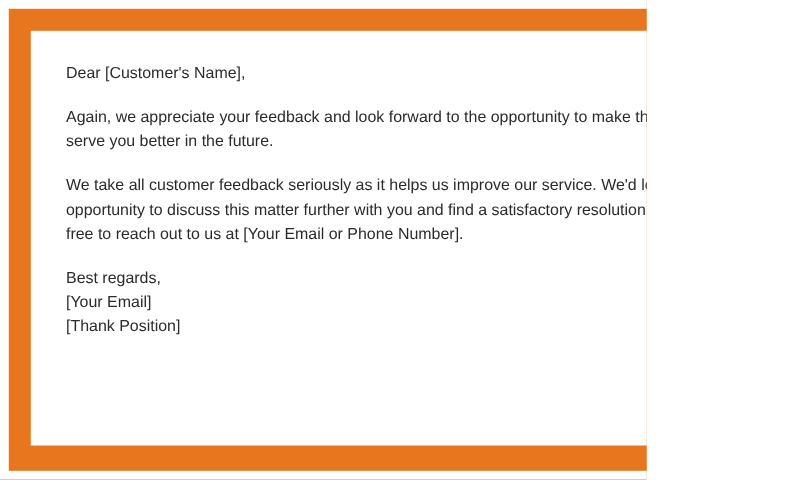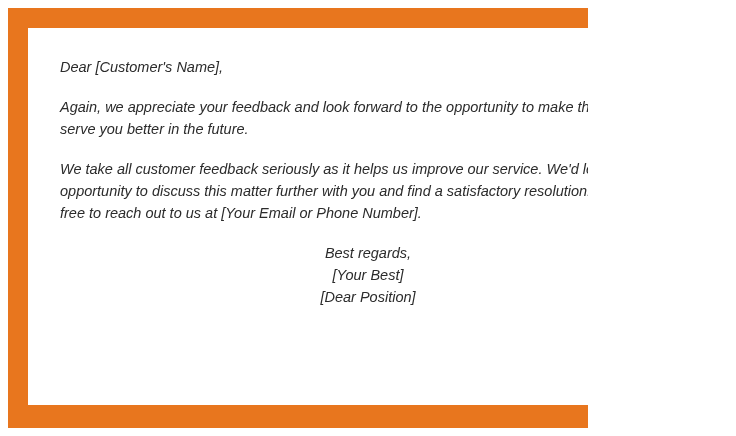--- a/index.html
+++ b/index.html
@@ -12,21 +12,20 @@
     background: #ffffff;
     font-family: "Liberation Sans", sans-serif;
   }
   .page {
     position: relative;
     width: 588px;
     height: 436px;
     background: #e8761e;
     box-sizing: border-box;
     overflow: hidden;
-    font-style: italic;
   }
   .white-frame {
     position: absolute;
     left: 0;
     top: 0;
     width: 736px;
     height: 436px;
     box-sizing: border-box;
     border: 8px solid #ffffff;
     pointer-events: none;
@@ -55,33 +54,32 @@
   }
   .para:last-child {
     margin-bottom: 0;
   }
   .signoff-line {
     margin: 0;
     white-space: pre-wrap;
   }
   .signoff-block {
     margin: 0;
-    text-align: center;
   }
 </style>
 </head>
 <body>
 
 <div class="page">
   <div class="letter-card">
     <div class="letter-body">
       <p class="para">Dear [Customer's Name],</p>
       <p class="para">Again, we appreciate your feedback and look forward to the opportunity to make this right and serve you better in the future.</p>
       <p class="para">We take all customer feedback seriously as it helps us improve our service. We'd love the opportunity to discuss this matter further with you and find a satisfactory resolution. Please feel free to reach out to us at [Your Email or Phone Number].</p>
       <div class="signoff-block">
         <p class="signoff-line">Best regards,</p>
-        <p class="signoff-line">[Your Best]</p>
-        <p class="signoff-line">[Dear Position]</p>
+        <p class="signoff-line">[Your Email]</p>
+        <p class="signoff-line">[Thank Position]</p>
       </div>
     </div>
   </div>
   <div class="white-frame"></div>
 </div>
 
 </body></html>

